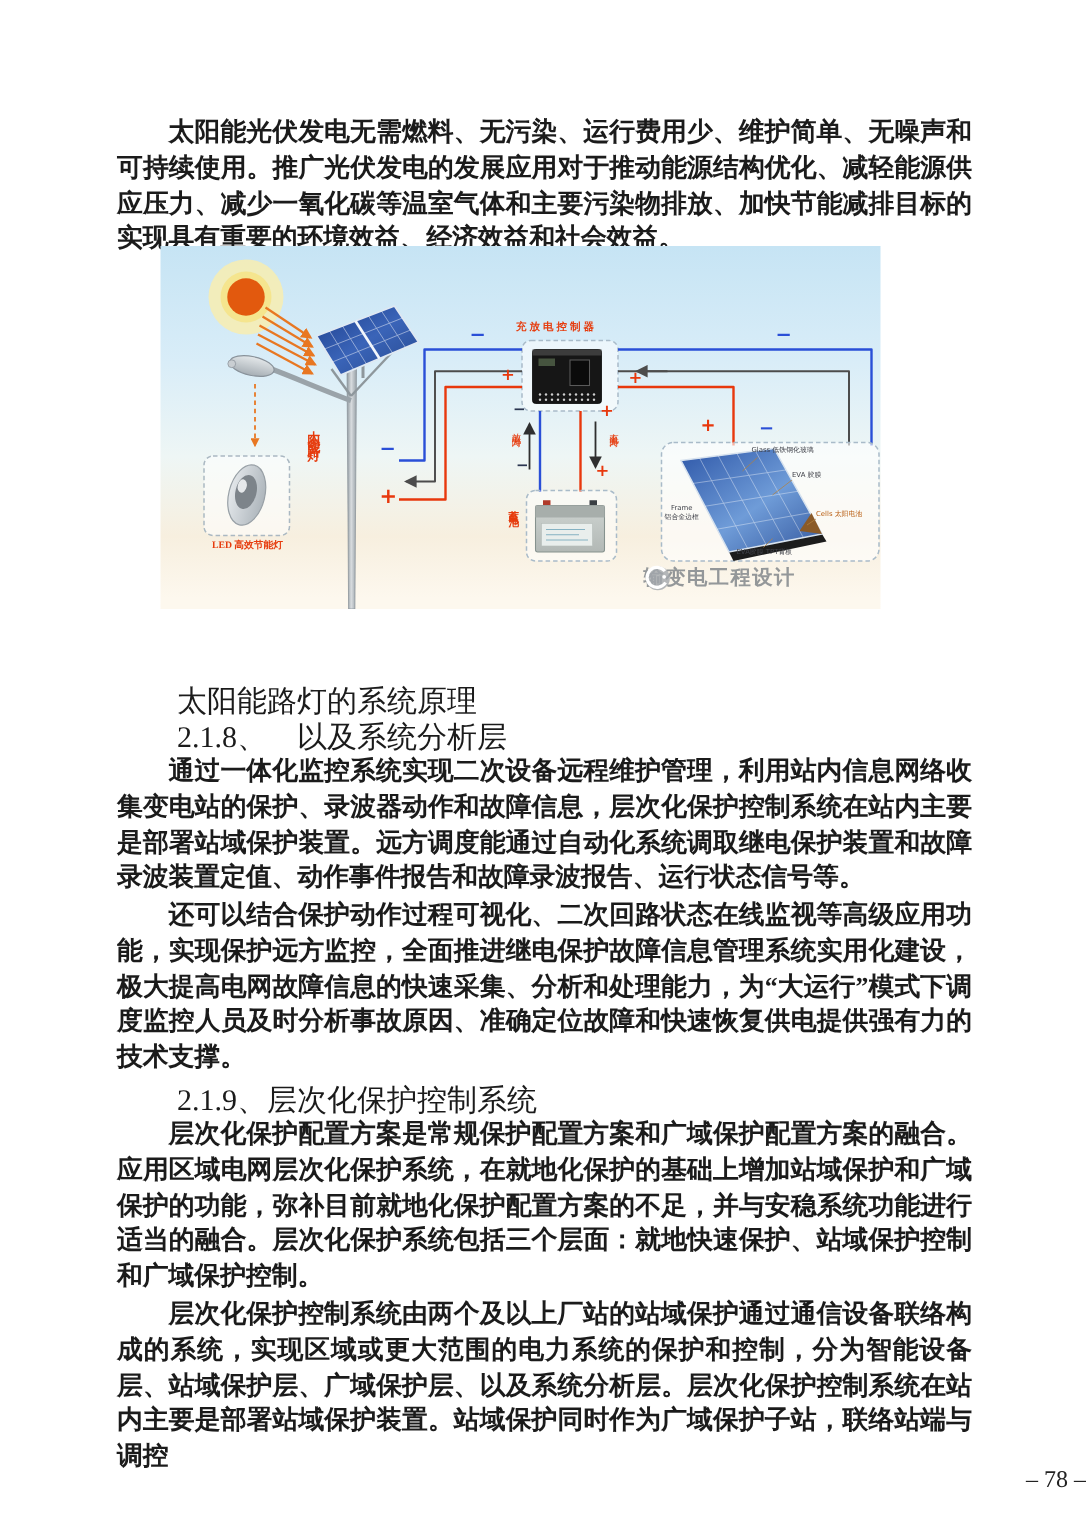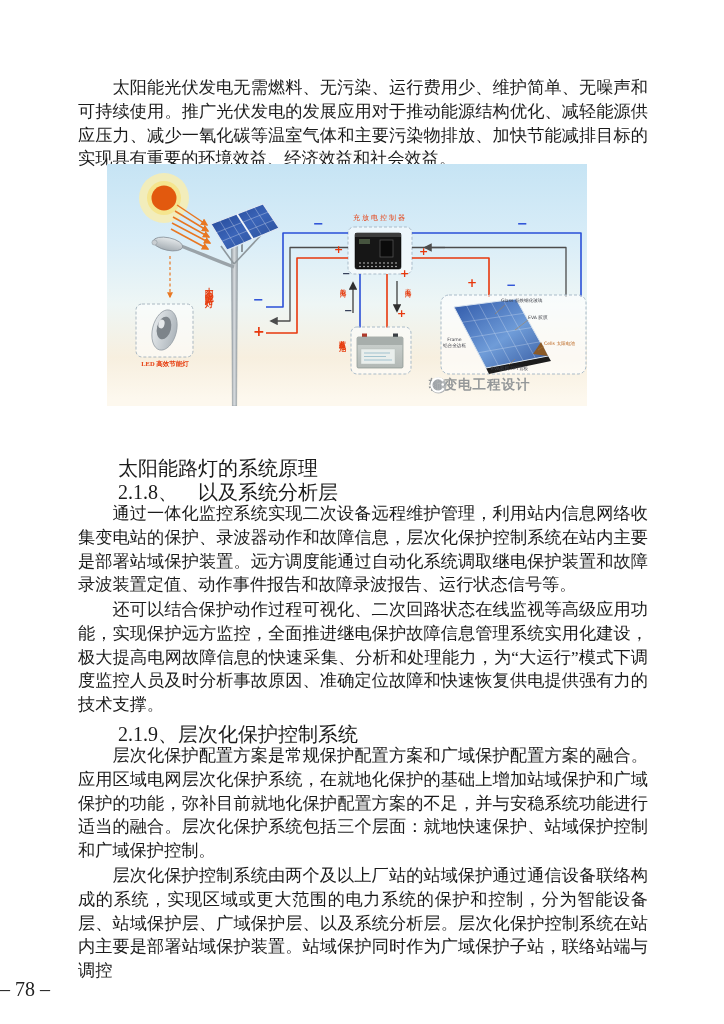--- a/index.html
+++ b/index.html
@@ -3,47 +3,47 @@
 <meta charset="utf-8">
 <style>
   html,body{margin:0;padding:0;}
   body{
     width:724px;height:1024px;position:relative;background:#ffffff;
     font-family:"Liberation Serif","DejaVu Serif",serif;color:#1b1b1b;
     overflow:hidden;
   }
   .para{
     position:absolute;left:78px;width:570px;
-    font-size:17.2px;line-height:23.7px;text-align:justify;text-indent:2em;
+    font-size:17.2px;line-height:23.7px;text-align:justify;text-indent:2em;font-weight:bold;
   }
   .headline{
     position:absolute;left:78px;width:570px;
     font-size:20px;line-height:23.7px;text-indent:2em;white-space:nowrap;
   }
   .footer{
-    position:absolute;top:978px;left:0;width:724px;text-align:left;
-    font-size:20px;color:#222;
+    position:absolute;top:978px;left:0;width:724px;text-align:right;
+    font-size:16px;color:#222;
   }
   
   .figure{
     position:absolute;left:107px;top:164px;width:480px;height:242px;
     background:linear-gradient(180deg,#c6e4f4 0%,#d9edf8 32%,#eef6f5 58%,#f7efdf 80%,#fdf8ee 97%);
     overflow:hidden;
   }
   .figure svg{position:absolute;left:0;top:0;}
   .figlabel{position:absolute;color:#e63c0e;line-height:1.15;}
   .vtext{writing-mode:vertical-rl;text-orientation:upright;}
   .sym{position:absolute;font-family:"DejaVu Sans",sans-serif;font-weight:bold;line-height:1;}
   .tiny{position:absolute;color:#40424a;font-size:4.6px;font-family:"DejaVu Sans",sans-serif;line-height:1.2;white-space:nowrap;}
   .watermark{
     position:absolute;left:322px;top:212px;display:flex;align-items:center;gap:4px;
     color:rgba(124,130,136,0.82);font-size:13.5px;font-weight:bold;letter-spacing:1px;
     font-family:"Liberation Sans",sans-serif;white-space:nowrap;
   }
-  .ctrl-label{left:237px;top:50px;width:72px;text-align:center;font-size:7px;letter-spacing:2px;font-weight:normal;}
+  .ctrl-label{left:237px;top:50px;width:72px;text-align:left;font-size:7px;letter-spacing:2px;font-weight:bold;}
   .pole-label{left:97px;top:116px;font-size:8.5px;letter-spacing:3px;font-weight:bold;}
   .led-label{left:26px;top:196px;width:64px;text-align:center;font-size:6.5px;font-weight:bold;}
   .bat-label{left:231px;top:171px;font-size:7px;letter-spacing:2px;font-weight:bold;}
   .disch-label{left:233px;top:119px;font-size:6.3px;letter-spacing:1px;}
   .chrg-label{left:298px;top:119px;font-size:6.3px;letter-spacing:1px;}
 </style>
 </head>
 <body>
 
 <p class="para" style="top:59px">太阳能光伏发电无需燃料、无污染、运行费用少、维护简单、无噪声和可持续使用。推广光伏发电的发展应用对于推动能源结构优化、减轻能源供应压力、减少一氧化碳等温室气体和主要污染物排放、加快节能减排目标的实现具有重要的环境效益、经济效益和社会效益。</p>

